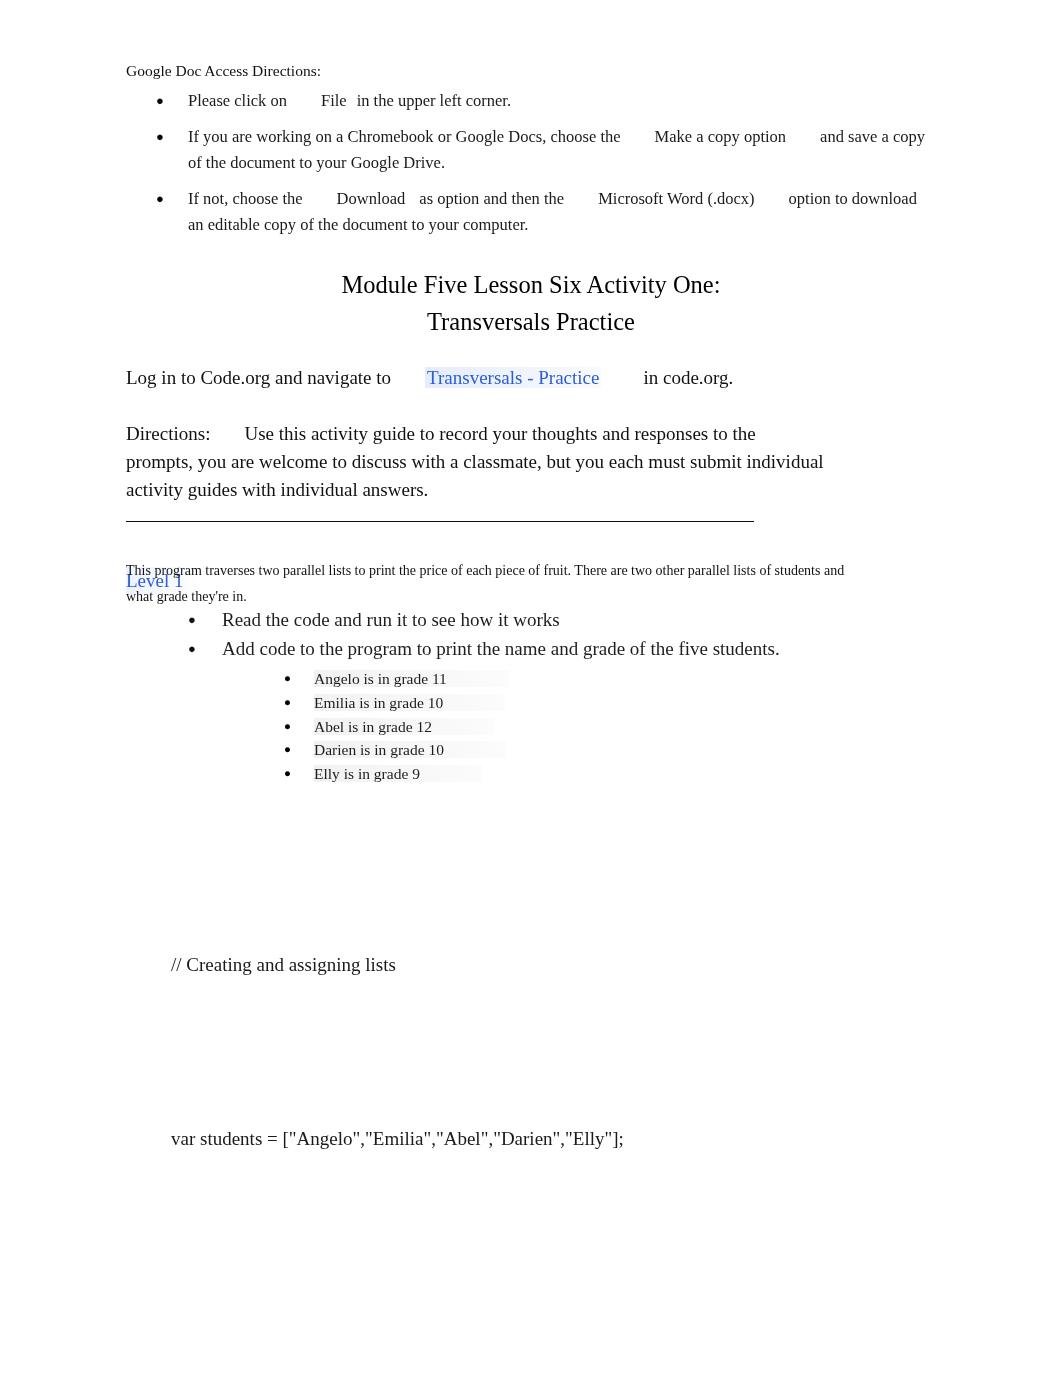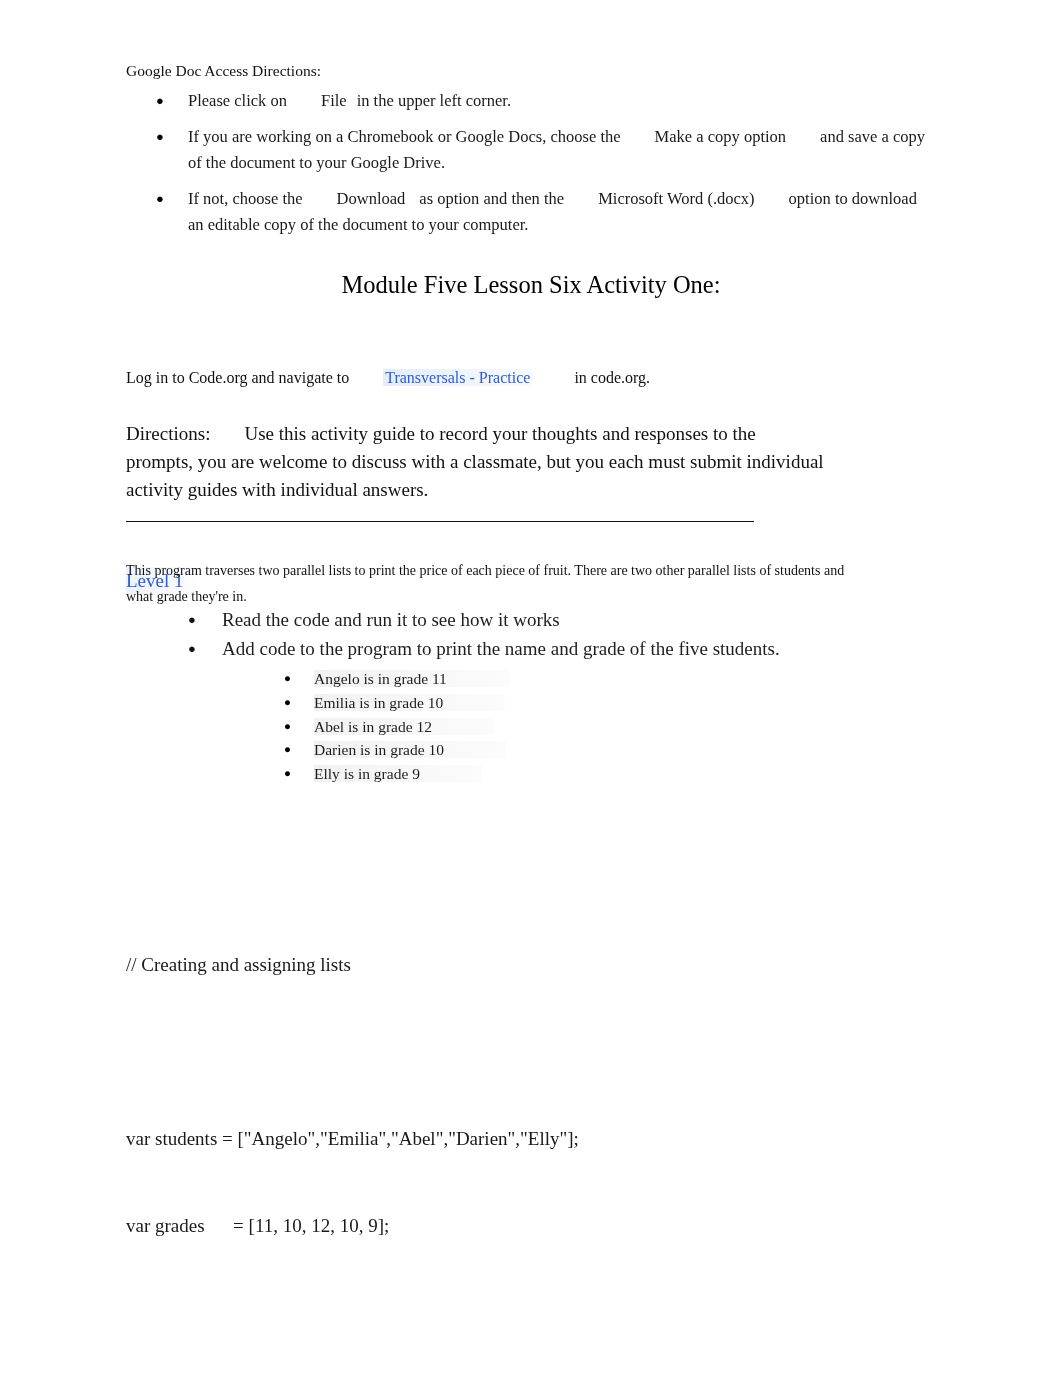--- a/index.html
+++ b/index.html
@@ -69,21 +69,21 @@
     font-size: 24.5px;
     line-height: 37px;
     color: #000;
   }
 
   
   .login-line {
     position: absolute;
     left: 126px;
     top: 364px;
-    font-size: 16px;
+    font-size: 19px;
     line-height: 27px;
     color: #111;
     white-space: nowrap;
   }
   .doc-link {
     color: #2b5ed4;
     background: linear-gradient(to right, rgba(225,233,248,0.85), rgba(235,240,250,0.35));
     padding: 0 2px;
     text-decoration: none;
   }
@@ -204,21 +204,21 @@
     position: absolute;
     left: 126px;
     top: 892px;
     width: 800px;
     font-family: "Liberation Serif", "DejaVu Serif", serif;
     font-size: 19px;
     line-height: 29px;
     color: #1a1a1a;
     white-space: pre;
   }
-  .code-line { min-height: 29px; }
+  .code-line { min-height: 29px; margin-left: 45px; }
   .code-blank { height: 28px; }
 </style>
 </head>
 <body>
 
 <div class="page">
 
   <div class="access-heading">Google Doc Access Directions:</div>
 
   <div class="access-list">
@@ -235,20 +235,21 @@
 
     <div class="access-li">
       <span class="bullet">●</span>
       <span>If not, choose the</span><span class="sp-m"></span><span>Download</span><span class="sp-l"></span><span>as option and then the</span><span class="sp-m"></span><span>Microsoft Word (.docx)</span><span class="sp-m"></span><span>option to download an editable copy of the document to your computer.</span>
     </div>
 
   </div>
 
   <div class="doc-title">
     <div>Module Five Lesson Six Activity One:</div>
+    <div>Transversals Practice</div>
   </div>
 
   <div class="login-line">
     <span>Log in to Code.org and navigate to</span><span class="sp-m"></span><a class="doc-link" href="#">Transversals - Practice</a><span class="link-trail"></span><span>in code.org.</span>
   </div>
 
   <div class="directions">
     <span>Directions:</span><span class="sp-m"></span><span>Use this activity guide to record your thoughts and responses to the prompts, you are welcome to discuss with a classmate, but you each must submit individual activity guides with individual answers.</span>
   </div>
 
@@ -290,21 +291,20 @@
       <span class="bullet">●</span>
       <span class="shade">Elly is in grade 9</span>
     </div>
   </div>
 
 
   <div class="code-block">
     <div class="code-line">// Creating and assigning lists</div>
     <div class="code-line code-blank"></div>
     <div class="code-line">var students = ["Angelo","Emilia","Abel","Darien","Elly"];</div>
-    <div class="code-line">var grades      = [11, 10, 12, 10, 9];</div>
     <div class="code-line code-blank"></div>
     
     
     
     
     
     
     
   </div>
 

